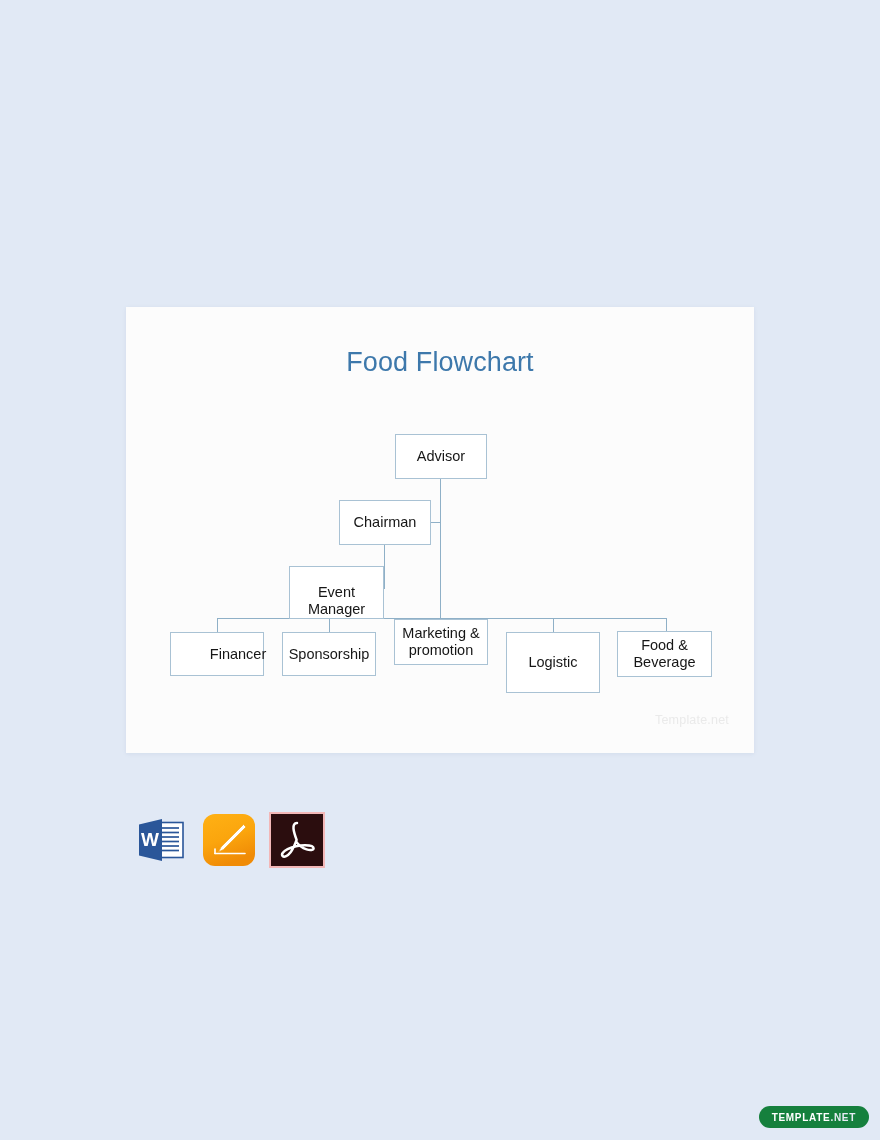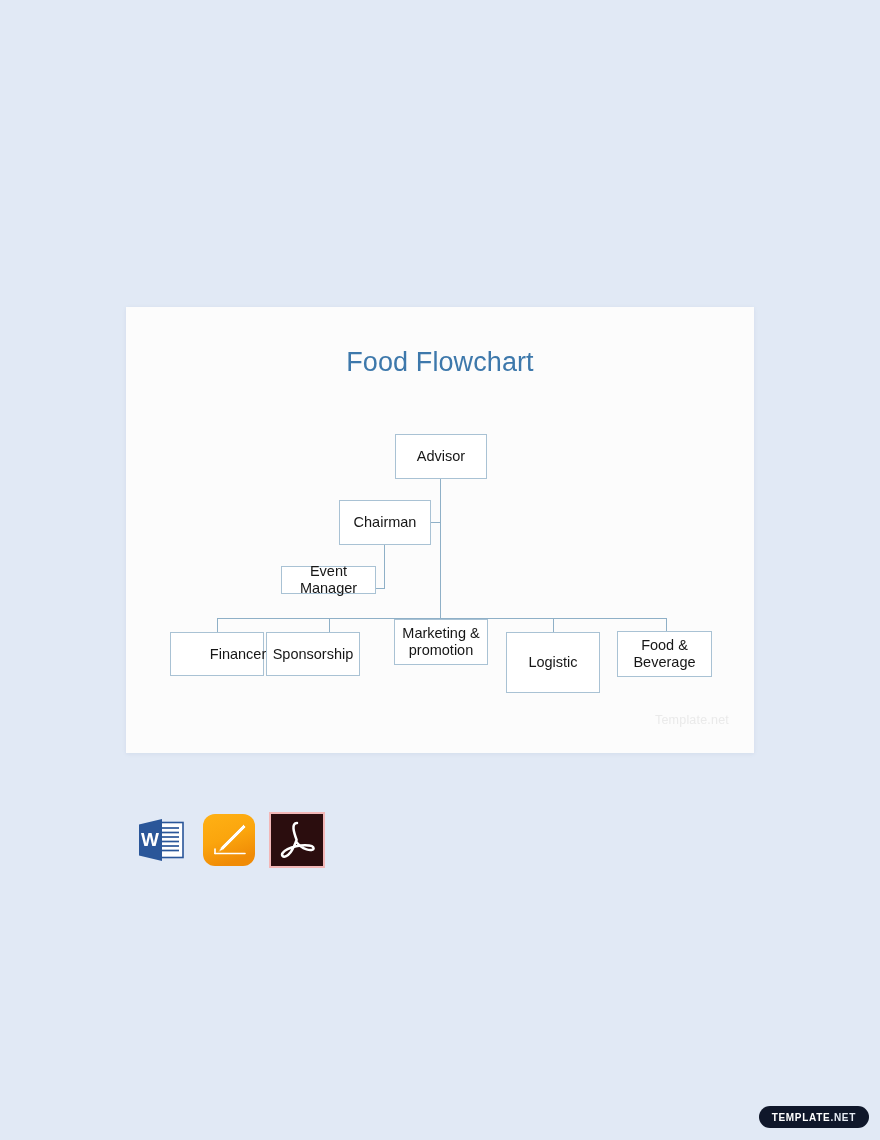--- a/index.html
+++ b/index.html
@@ -106,21 +106,21 @@
   .icon-pdf { display: block; }
 
   
   #template-badge {
     position: absolute;
     right: 11px;
     bottom: 12px;
     height: 22px;
     padding: 0 13px;
     border-radius: 11px;
-    background: #0f172a;
+    background: #15803d;
     display: flex;
     align-items: center;
     justify-content: center;
     font-size: 10px;
     letter-spacing: 0.7px;
     font-weight: bold;
     color: #ffffff;
     font-family: "Liberation Sans", sans-serif;
   }
   #template-badge .badge-suffix {
@@ -155,29 +155,29 @@
     <div class="connector conn-v" style="left:540px; top:311px; height:20px;"></div>
 
     <div class="node-box" style="left:269px; top:127px; width:92px; height:45px;">
       <span>Advisor</span>
     </div>
 
     <div class="node-box" style="left:213px; top:193px; width:92px; height:45px;">
       <span>Chairman</span>
     </div>
 
-    <div class="node-box" style="left:155px; top:259px; width:95px; height:28px;">
+    <div class="node-box" style="left:163px; top:259px; width:95px; height:53px;align-items:flex-end;">
       <span>Event Manager</span>
     </div>
 
     <div class="node-box" style="left:44px; top:325px; width:94px; height:44px;padding-left:42px;">
       <span>Financer</span>
     </div>
 
-    <div class="node-box" style="left:140px; top:325px; width:94px; height:44px;">
+    <div class="node-box" style="left:156px; top:325px; width:94px; height:44px;">
       <span>Sponsorship</span>
     </div>
 
     <div class="node-box" style="left:268px; top:312px; width:94px; height:46px;">
       <span>Marketing &amp; promotion</span>
     </div>
 
     <div class="node-box" style="left:380px; top:325px; width:94px; height:61px;">
       <span>Logistic</span>
     </div>

